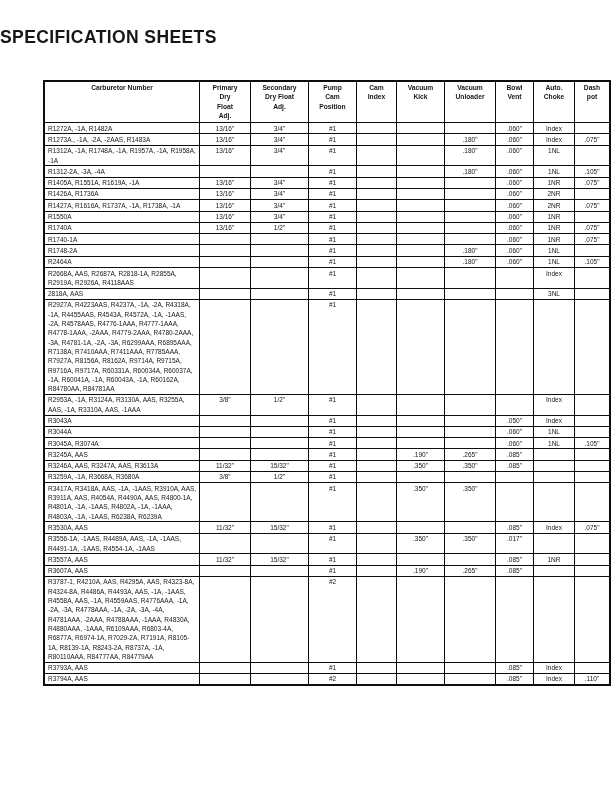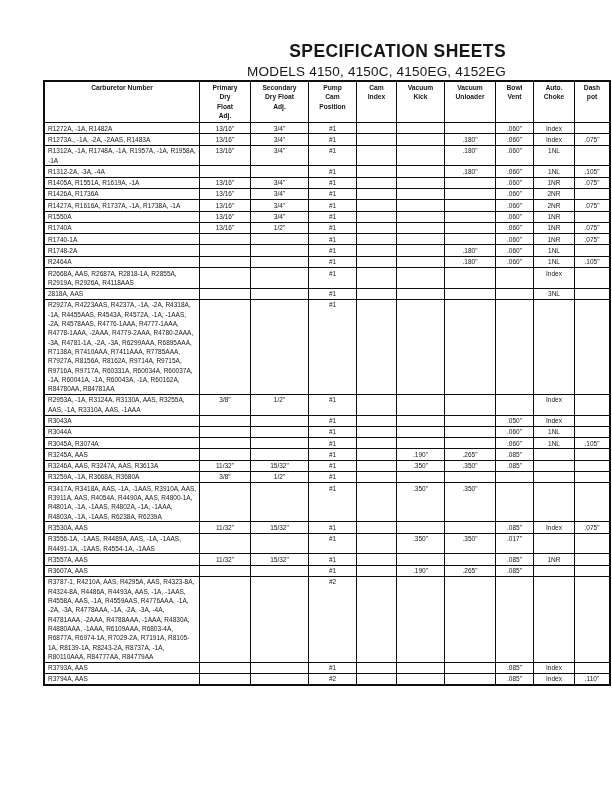--- a/index.html
+++ b/index.html
@@ -13,22 +13,21 @@
     position: relative;
     font-family: "Liberation Sans", sans-serif;
     color: #161616;
     overflow: hidden;
   }
   .doc-header {
     position: absolute;
     top: 28px;
     left: 0;
     width: 506px;
-    text-align: right;
-    margin-top: 14px;
+    text-align: left;
   }
   .doc-title {
     font-size: 17.5px;
     font-weight: bold;
     letter-spacing: 0.4px;
     line-height: 1.1;
   }
   .doc-subtitle {
     font-size: 13.5px;
     font-weight: normal;
@@ -77,21 +76,20 @@
   .col-vunl   { width: 46px; }
   .col-bvent  { width: 33px; }
   .col-choke  { width: 36px; }
   .col-dash   { width: 30px; }
 </style>
 </head>
 <body>
 
 <div class="doc-header">
   <div class="doc-title">SPECIFICATION SHEETS</div>
-  <div class="doc-subtitle">MODELS 4150, 4150C, 4150EG, 4152EG</div>
 </div>
 
 <table class="spec-table">
   <thead>
     <tr id="header-row">
         <th class="col-carb">Carburetor Number</th>
         <th class="col-pri">Primary
 Dry
 Float
 Adj.</th>

